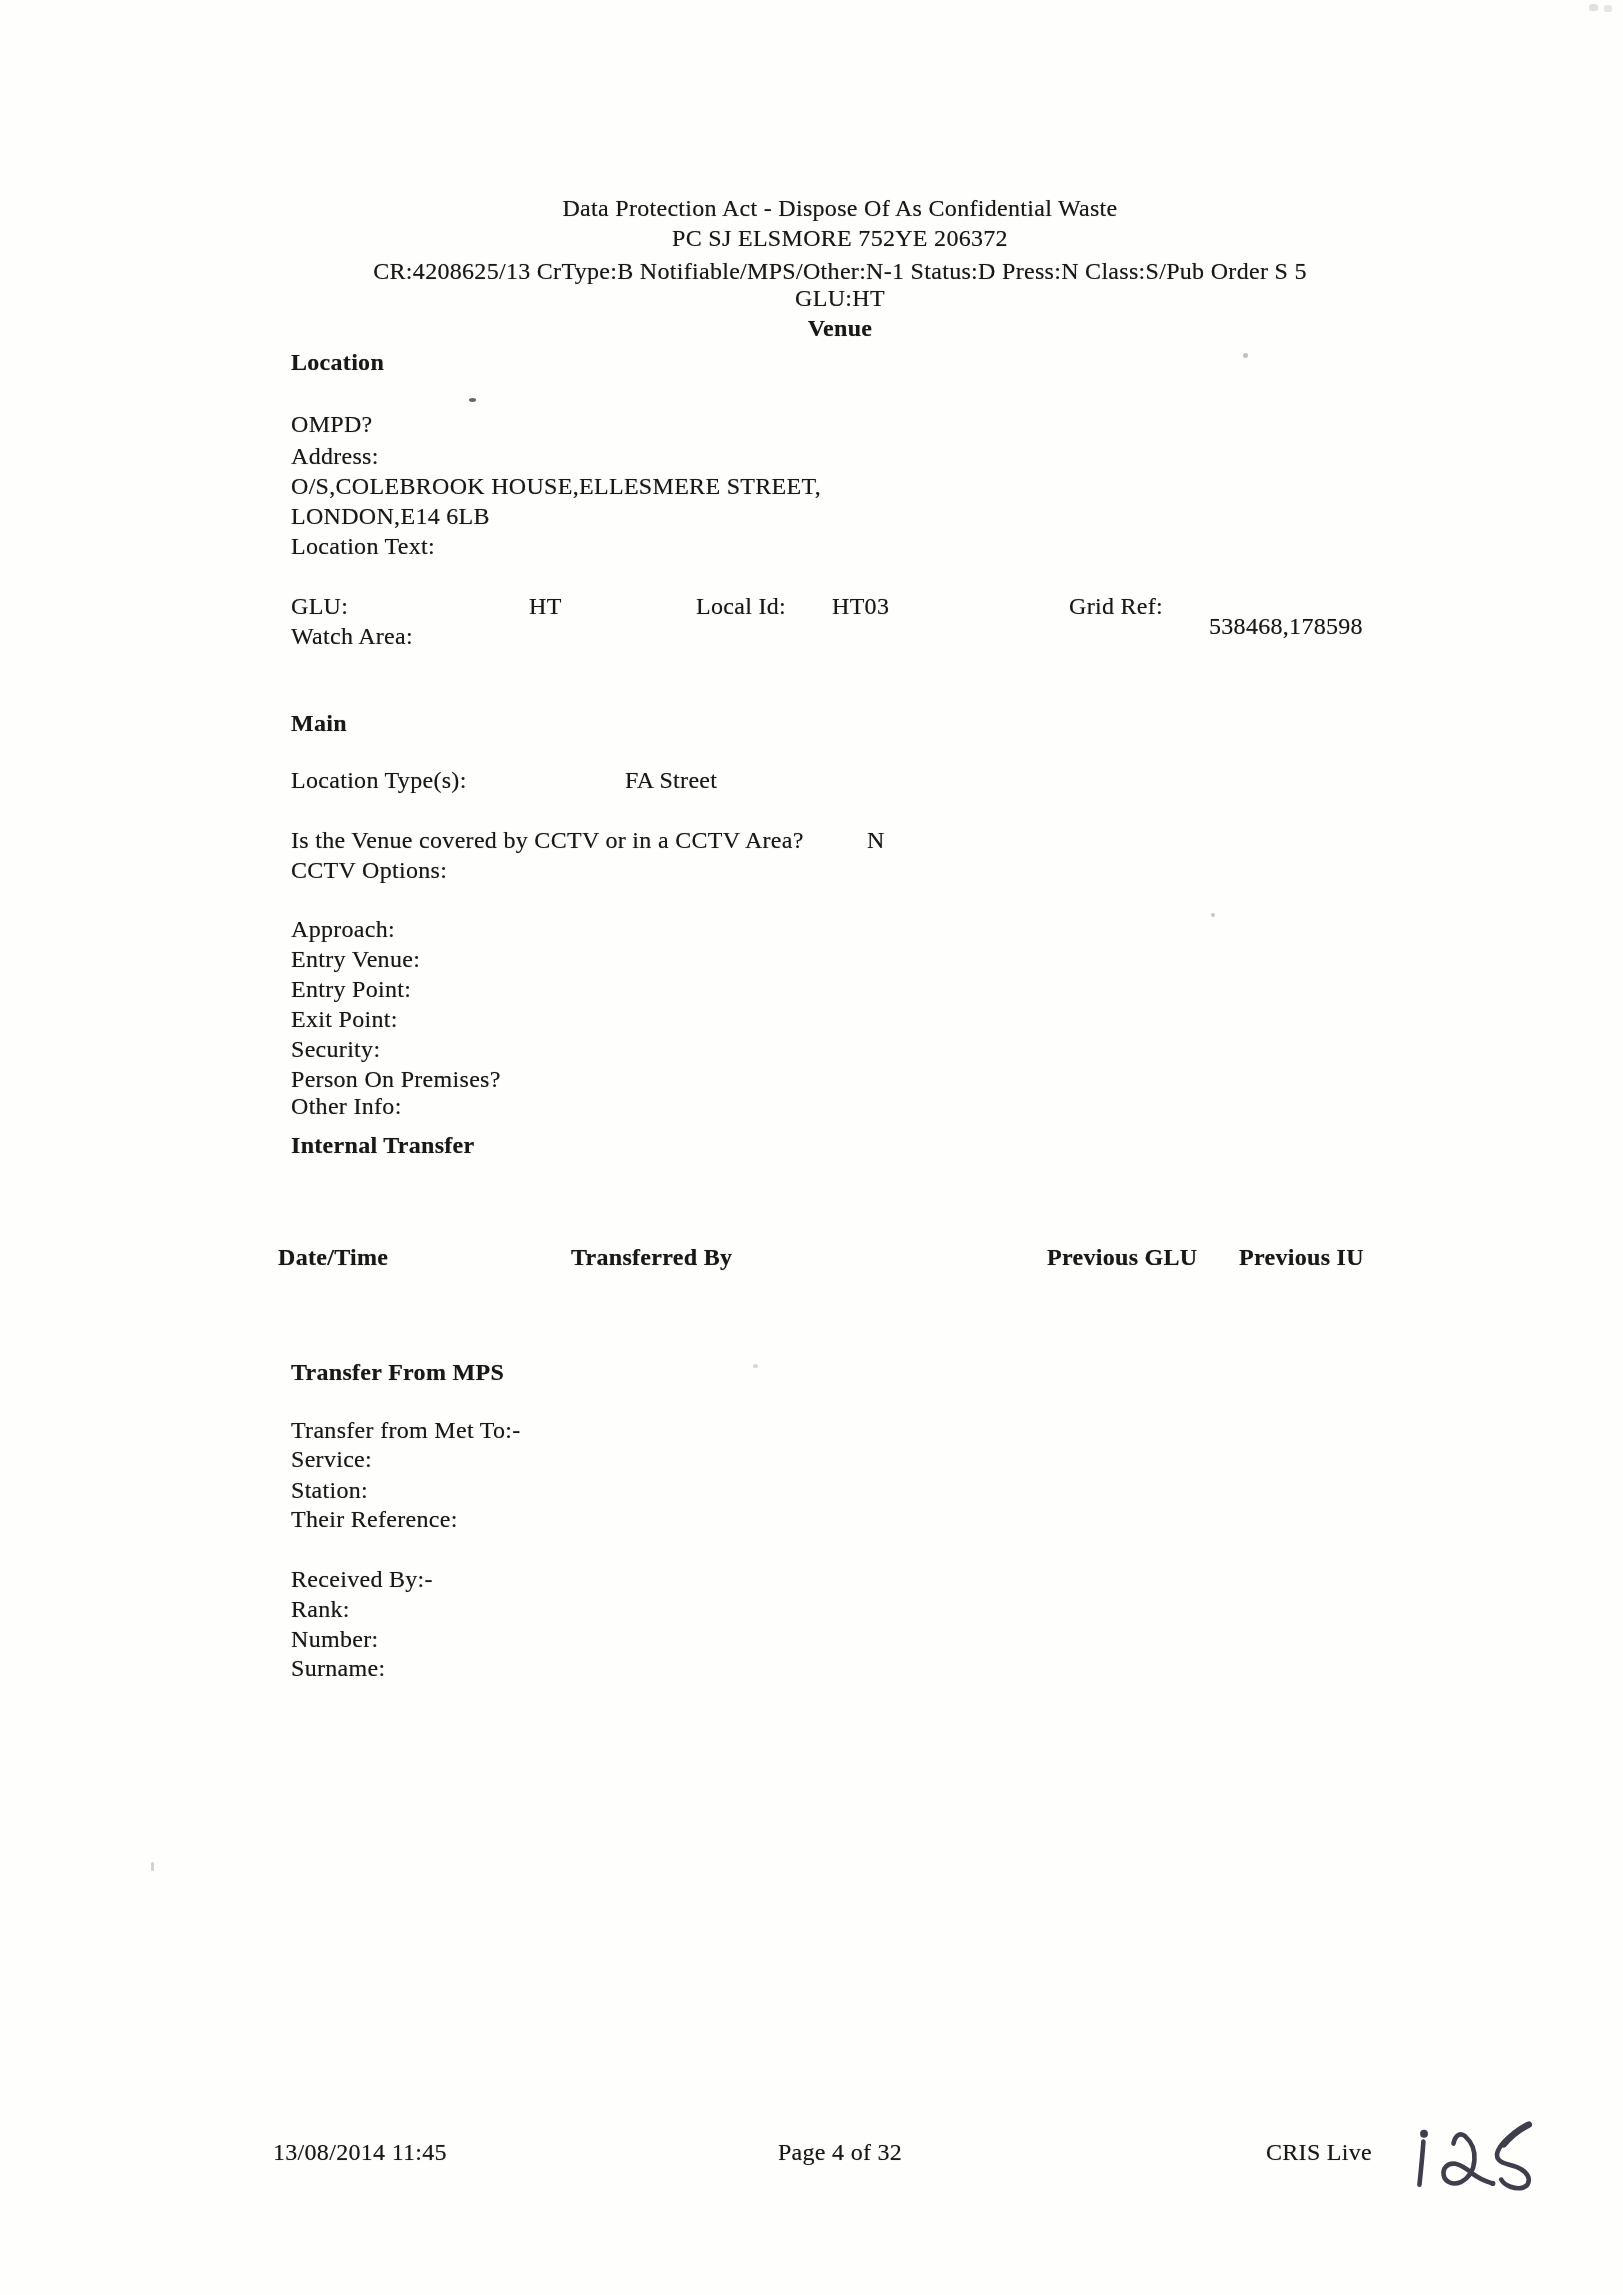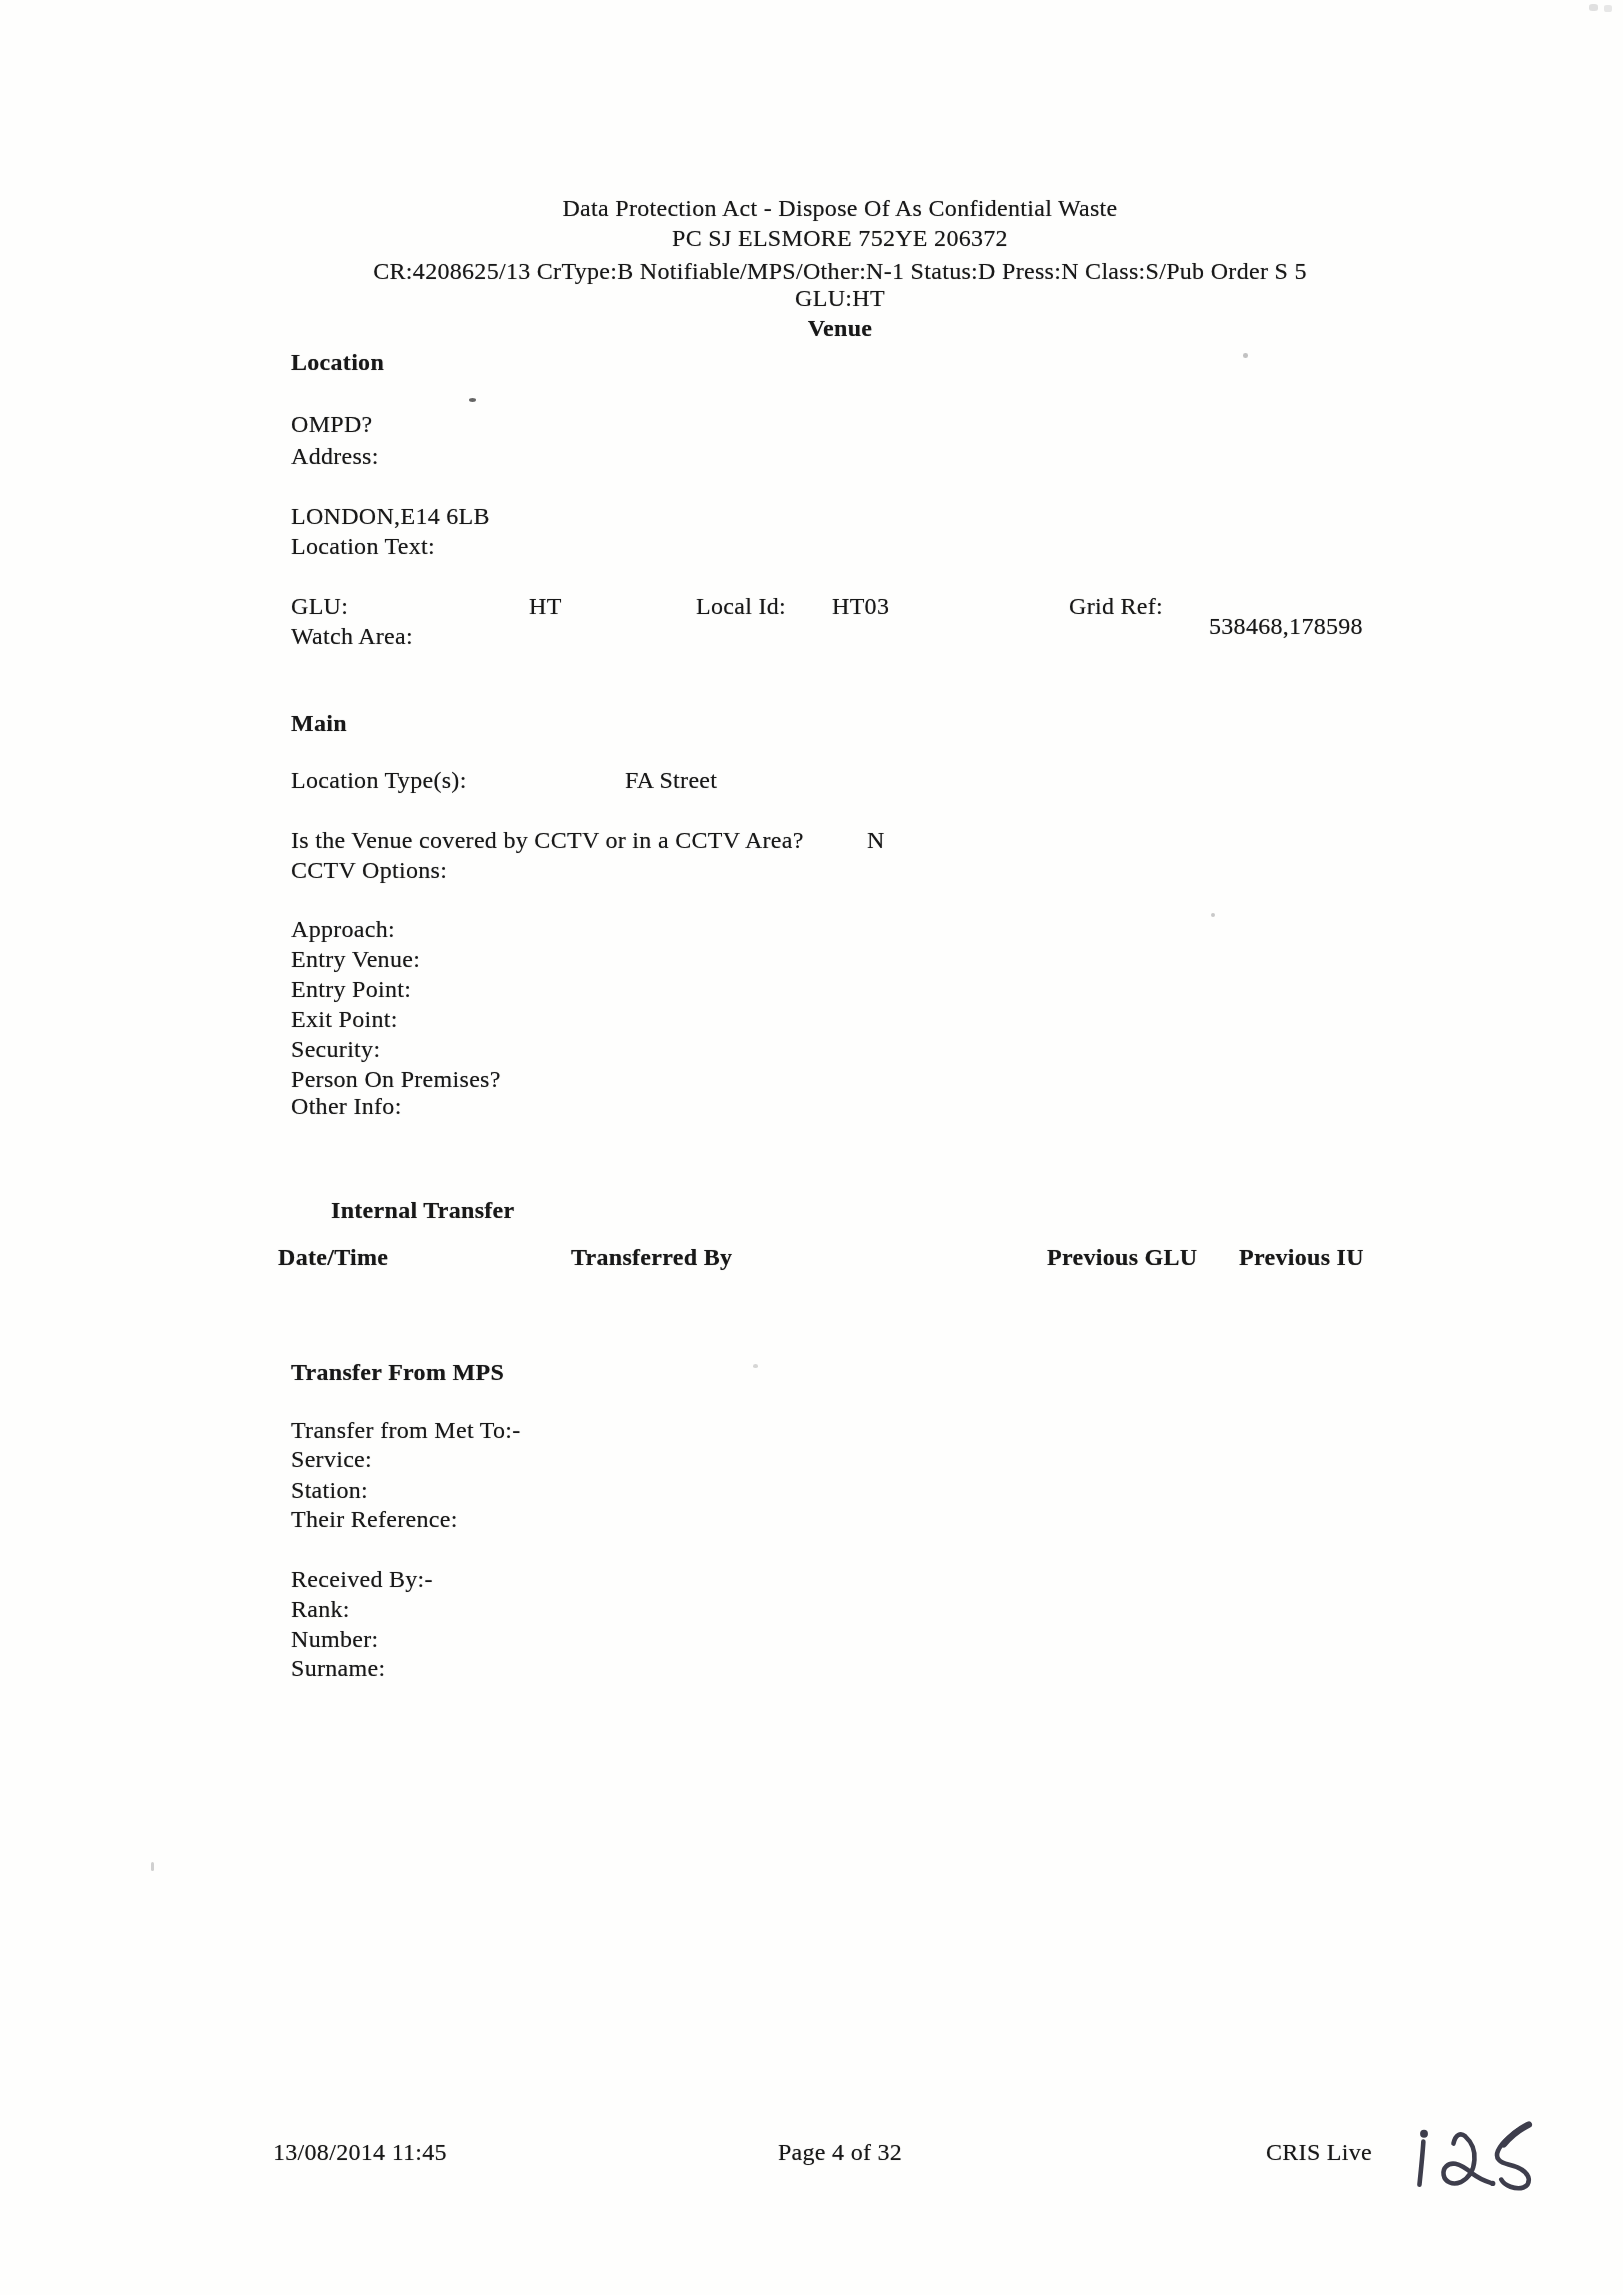--- a/index.html
+++ b/index.html
@@ -34,20 +34,21 @@
   <div class="line centered" style="top:257px;">CR:4208625/13 CrType:B Notifiable/MPS/Other:N-1 Status:D Press:N Class:S/Pub Order S 5</div>
   <div class="line centered" style="top:284px;">GLU:HT</div>
   <div class="line centered b" style="top:314px;">Venue</div>
 
   <div class="line b" style="top:348px; left:291px;">Location</div>
 
   <div class="speck" style="left:469px; top:398px; width:7.2px; height:3.9px; background:#4a4a4a; opacity:.85;"></div>
 
   <div class="line" style="top:410px; left:291px;">OMPD?</div>
   <div class="line" style="top:442px; left:291px;">Address:</div>
+  <div class="line" style="top:472px; left:291px;">O/S,COLEBROOK HOUSE,ELLESMERE STREET,</div>
   <div class="line" style="top:502px; left:291px;">LONDON,E14 6LB</div>
   <div class="line" style="top:532px; left:291px;">Location Text:</div>
 
   <div class="line" style="top:592px; left:291px;">GLU:</div>
   <div class="line" style="top:592px; left:529px;">HT</div>
   <div class="line" style="top:592px; left:696px;">Local Id:</div>
   <div class="line" style="top:592px; left:832px;">HT03</div>
   <div class="line" style="top:592px; left:1069px;">Grid Ref:</div>
   <div class="line" style="top:592px; left:1209px;margin-top:20px;">538468,178598</div>
   <div class="line" style="top:622px; left:291px;">Watch Area:</div>
@@ -66,21 +67,21 @@
   <div class="line" style="top:915px; left:291px;">Approach:</div>
   <div class="line" style="top:945px; left:291px;">Entry Venue:</div>
   <div class="line" style="top:975px; left:291px;">Entry Point:</div>
   <div class="line" style="top:1005px; left:291px;">Exit Point:</div>
   <div class="line" style="top:1035px; left:291px;text-align:right;">Security:</div>
   <div class="line" style="top:1065px; left:291px;">Person On Premises?</div>
   <div class="line" style="top:1092px; left:291px;">Other Info:</div>
 
   <div class="speck" style="left:1211px; top:913px; width:3.9px; height:3.9px; opacity:.4;"></div>
 
-  <div class="line b" style="top:1196px; left:291px;margin-left:40px;">Internal Transfer</div>
+  <div class="line b" style="top:1131px; left:291px;">Internal Transfer</div>
 
   <div class="line b" style="top:1243px; left:278px;">Date/Time</div>
   <div class="line b" style="top:1243px; left:571px;">Transferred By</div>
   <div class="line b" style="top:1243px; left:1047px;">Previous GLU</div>
   <div class="line b" style="top:1243px; left:1239px;text-align:center;">Previous IU</div>
 
   <div class="line b" style="top:1358px; left:291px;">Transfer From MPS</div>
 
   <div class="speck" style="left:753px; top:1364px; width:5.2px; height:3.9px; opacity:.3;"></div>
 

